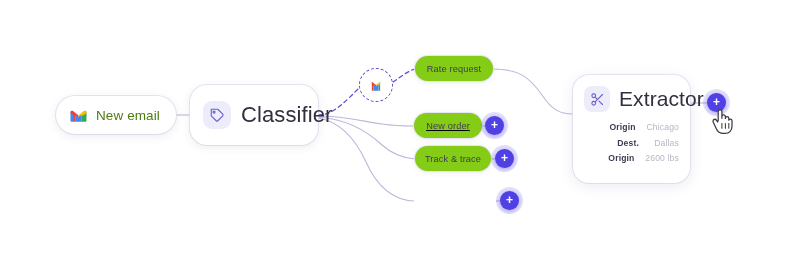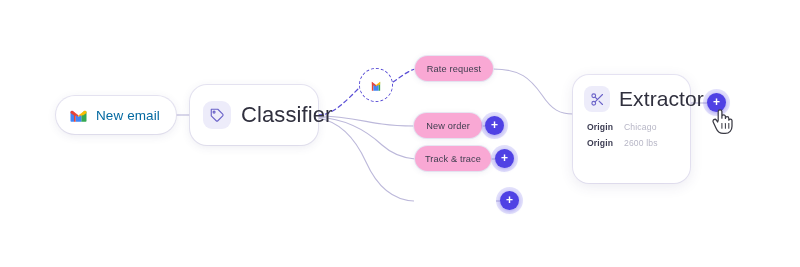--- a/index.html
+++ b/index.html
@@ -50,21 +50,21 @@
     left: 56px;
     top: 96px;
     width: 120px;
     height: 38px;
     border-radius: 19px;
     padding: 0 14px;
     gap: 9px;
   }
   #node-trigger .node-title {
     font-size: 13.5px;
-    color: #0369a1;
+    color: #4d7c0f;
     letter-spacing: .1px;
     white-space: nowrap;
   }
 
   
   #node-classifier {
     left: 190px;
     top: 85px;
     width: 128px;
     height: 60px;
@@ -108,20 +108,21 @@
     display: flex;
     flex-direction: column;
     gap: 4px;
     padding-left: 3px;
   }
   .field-row {
     display: flex;
     align-items: baseline;
     font-size: 8.6px;
     line-height: 1.35;
+    justify-content: flex-end;
   }
   .field-key {
     width: 37px;
     flex: 0 0 37px;
     color: #3c3c52;
     font-weight: bold;
     letter-spacing: .15px;
   }
   .field-val {
     color: #b7b6c6;
@@ -172,37 +173,37 @@
     width: 16px;
     height: 12px;
   }
 
   
   .pill {
     position: absolute;
     box-sizing: border-box;
     height: 25px;
     border-radius: 13px;
-    background: #f9a8d4;
+    background: #84cc16;
     box-shadow: 0 1px 6px rgba(60, 56, 120, 0.10),
                 0 0 0 1px rgba(236, 234, 246, 0.9);
     display: flex;
     align-items: center;
     justify-content: center;
     padding: 0 11px;
   }
   .pill-label {
     font-size: 9.2px;
     color: #3d3d4e;
     letter-spacing: .15px;
     white-space: nowrap;
   }
 
   #pill-rate  { left: 415px; top: 56px;  width: 78px; }
-  #pill-order { left: 414px; top: 113px; width: 68px; }
+  #pill-order { left: 414px; top: 113px; width: 68px; text-decoration: underline; }
   #pill-track { left: 415px; top: 146px; width: 76px; }
   #pill-docs  { left: 414px; top: 188px; width: 82px; }
 
   
   .plus-btn {
     position: absolute;
     width: 19px;
     height: 19px;
     border-radius: 50%;
     background: #4f41e4;
@@ -339,20 +340,24 @@
         </svg>
       </span>
       <span class="node-title">Extractor</span>
     </div>
     <div class="extractor-fields">
       <div class="field-row">
         <span class="field-key">Origin</span>
         <span class="field-val">Chicago</span>
       </div>
       <div class="field-row">
+        <span class="field-key">Dest.</span>
+        <span class="field-val">Dallas</span>
+      </div>
+      <div class="field-row">
         <span class="field-key">Origin</span>
         <span class="field-val">2600 lbs</span>
       </div>
     </div>
   </div>
 
   <div class="plus-btn" id="plus-extractor">
     <span class="plus-glyph">+</span>
   </div>
 

